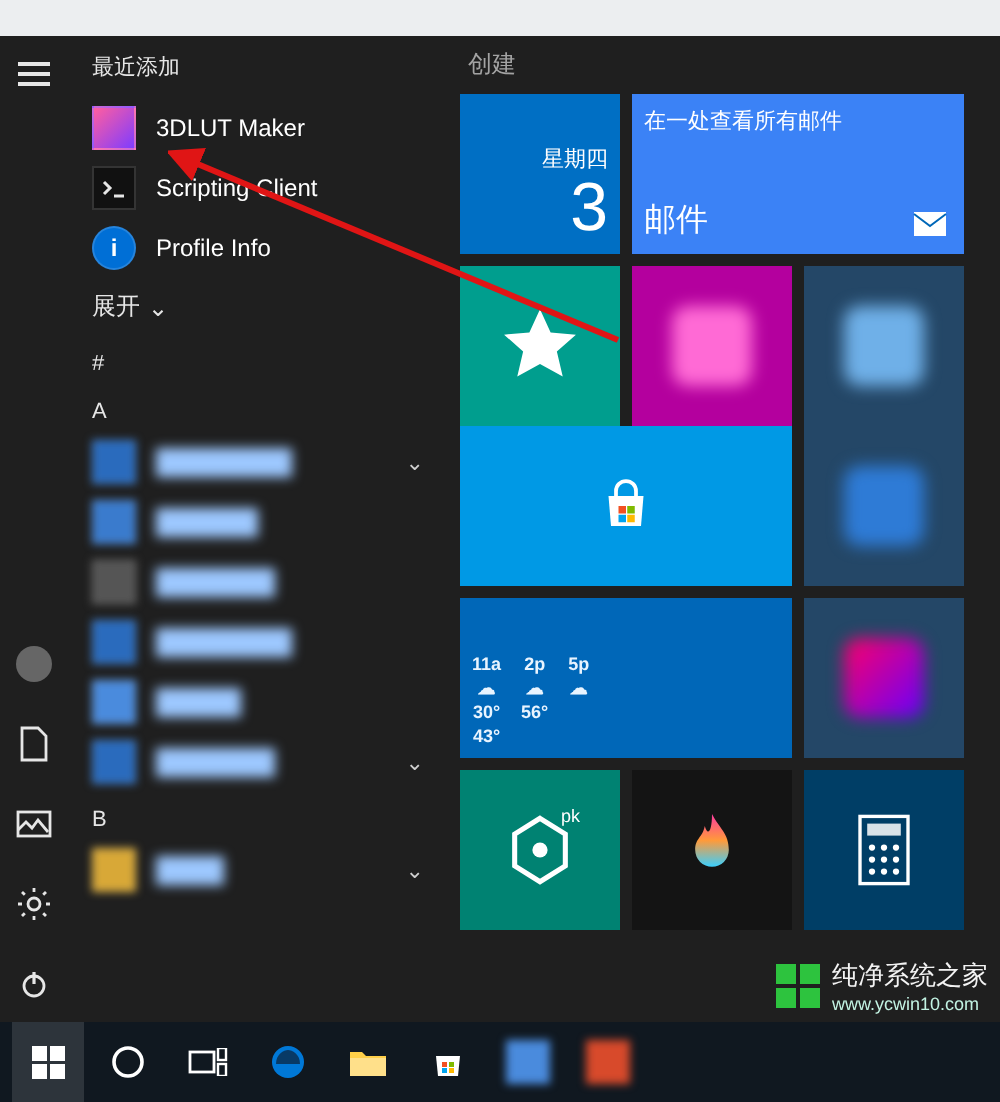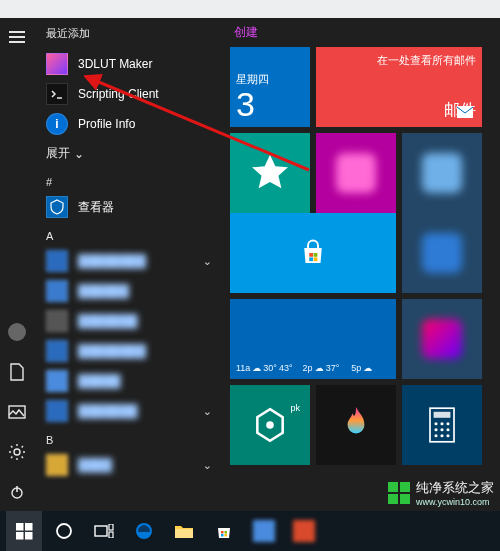--- a/index.html
+++ b/index.html
@@ -19,38 +19,38 @@
   .app-item .icon{width:22px;height:22px;display:flex;align-items:center;justify-content:center;font-size:12px;font-weight:bold;flex:0 0 22px;border:1px solid rgba(255,255,255,.15);}
   .ic-3d{background:linear-gradient(135deg,#ff5ea0,#7f3cff);}
   .ic-sc{background:#111;}
   .ic-pi{background:#006fd6;border-radius:50%;color:#fff;}
   .expand{padding:6px 12px;font-size:12px;color:#e6e6e6;display:flex;align-items:center;gap:4px;}
   .letter{font-size:11px;color:#e6e6e6;padding:8px 12px 4px;}
   .app-item.blur .lbl{filter:blur(3px);color:#9dc8ff;}
   .app-item.blur .icon{filter:blur(2px);}
   .chev{margin-left:auto;color:#d0d0d0;font-size:11px;}
   .tiles{flex:1;background:#1f1f1f;padding:6px 0 6px 6px;color:#fff;overflow:hidden;}
-  .grp-hdr{font-size:12px;color:#d946ef;padding:0 4px 6px;font-family:Liberation Mono, monospace;}
+  .grp-hdr{font-size:12px;color:#a3a3a3;padding:0 4px 6px;font-family:Liberation Mono, monospace;}
   .grid{display:grid;grid-template-columns:repeat(3,80px);grid-auto-rows:80px;gap:6px;}
   .tile{background:#0078d7;position:relative;font-size:11px;padding:6px;display:flex;flex-direction:column;justify-content:flex-end;overflow:hidden;}
   .tile .lab{font-size:16px;}
   .tile.glass{background:rgba(43,120,190,.45);}
   .wide{grid-column:span 2;}
-  .tile.cal{background:#006fc4;align-items:flex-start;}
+  .tile.cal{background:#006fc4;align-items:flex-end;}
   .tile.cal .dow{font-size:11px;margin-top:4px;}
   .tile.cal .day{font-size:34px;font-weight:200;line-height:1;}
-  .tile.mail{background:#ef4444;text-align:right;}
+  .tile.mail{background:#3b82f6;}
   .tile.mail .title{position:absolute;top:6px;left:6px;right:6px;font-size:11px;}
   .mail-ic{position:absolute;right:8px;bottom:8px;}
   .tile.star{background:#009e8e;align-items:center;justify-content:center;}
   .tile.magenta{background:#b4009e;}
   .tile.store{background:#0099e5;align-items:center;justify-content:center;}
   .tile.weather{background:#0067b8;font-size:10px;}
   .wtable{display:flex;gap:10px;font-size:9px;color:#e8f4ff;}
-  .wcol{display:flex;flex-direction:row;gap:2px;}
+  .wcol{display:flex;flex-direction:column;align-items:center;gap:2px;font-weight:bold;}
   .tile.hex{background:#008272;align-items:center;justify-content:center;position:relative;}
   .tile.calc{background:#003e66;align-items:center;justify-content:center;}
   .tile.blurtile{align-items:center;justify-content:center;}
   .tile.blurtile .blob{width:40px;height:40px;border-radius:8px;filter:blur(4px);}
   .redarrow{position:absolute;left:84px;top:52px;z-index:50;}
   .taskbar{position:absolute;left:0;right:0;bottom:0;height:40px;background:#101820;display:flex;align-items:center;padding:0 6px;gap:4px;}
   .tb-ic{width:36px;height:40px;display:flex;align-items:center;justify-content:center;color:#fff;}
   .tb-ic.active{background:rgba(255,255,255,.12);}
   .watermark{position:absolute;right:6px;bottom:44px;display:flex;align-items:center;gap:6px;font-size:13px;color:#fff;z-index:60;opacity:.95;}
   .wm-sq{display:grid;grid-template-columns:10px 10px;grid-template-rows:10px 10px;gap:2px;}
@@ -125,28 +125,20 @@
       <div class="icon ic-pi">i</div>
       <span class="lbl">Profile Info</span>
     </div>
 
     <div class="expand">
       <span>展开</span>
       <span>⌄</span>
     </div>
 
     <div class="letter">#</div>
-    <div class="app-item">
-      <div class="icon ic-viewer">
-        <svg width="16" height="16" viewBox="0 0 16 16">
-            <path d="M8 1l6 3v4c0 4-3 6-6 7-3-1-6-3-6-7V4z" fill="none" stroke="#fff" stroke-width="1.2"></path>
-          </svg>
-      </div>
-      <span class="lbl">查看器</span>
-    </div>
 
     <div class="letter">A</div>
     <div class="app-item blur">
         <div class="icon" style="background:#2a6bbd"></div>
         <span class="lbl">████████</span>
         <span class="chev">⌄</span>
       </div>
     <div class="app-item blur">
         <div class="icon" style="background:#3a7bcd"></div>
         <span class="lbl">██████</span>
@@ -223,40 +215,40 @@
         <div class="wtable">
           <div class="wcol">
               <span>11a</span>
               <span>☁</span>
               <span>30°</span>
               <span>43°</span>
             </div>
           <div class="wcol">
               <span>2p</span>
               <span>☁</span>
-              <span>37°</span>
+              <span>56°</span>
               <span></span>
             </div>
           <div class="wcol">
               <span>5p</span>
               <span>☁</span>
               <span></span>
               <span></span>
             </div>
         </div>
       </div>
       <div class="tile glass blurtile">
           <div class="blob" style="background:linear-gradient(135deg,#f06,#60f)"></div>
         </div>
       <div class="tile hex">
         <svg width="38" height="38" viewBox="0 0 24 24">
             <path d="M12 2l8 5v10l-8 5-8-5V7z" fill="none" stroke="#fff" stroke-width="1.6"></path>
             <circle cx="12" cy="12" r="2.4" fill="#fff"></circle>
           </svg>
-        <span style="position:absolute;top:18px;right:10px;font-size:9px;">pk</span>
+        <span style="position:absolute;top:18px;right:20px;font-size:9px;">pk</span>
       </div>
       <div class="tile" style="background:#141414;align-items:center;justify-content:center">
         <svg width="30" height="36" viewBox="0 0 24 30">
             <path d="M12 0c3 6 7 8 7 15a7 7 0 01-14 0c0-5 3-5 4-10 1 4 3 3 3-5z" fill="url(#g)"></path>
             <defs>
               <linearGradient id="g" x1="0" y1="0" x2="0" y2="1">
                 <stop offset="0" stop-color="#ff3aa0"></stop>
                 <stop offset=".5" stop-color="#ff9a3a"></stop>
                 <stop offset="1" stop-color="#3ad0ff"></stop>
               </linearGradient>

